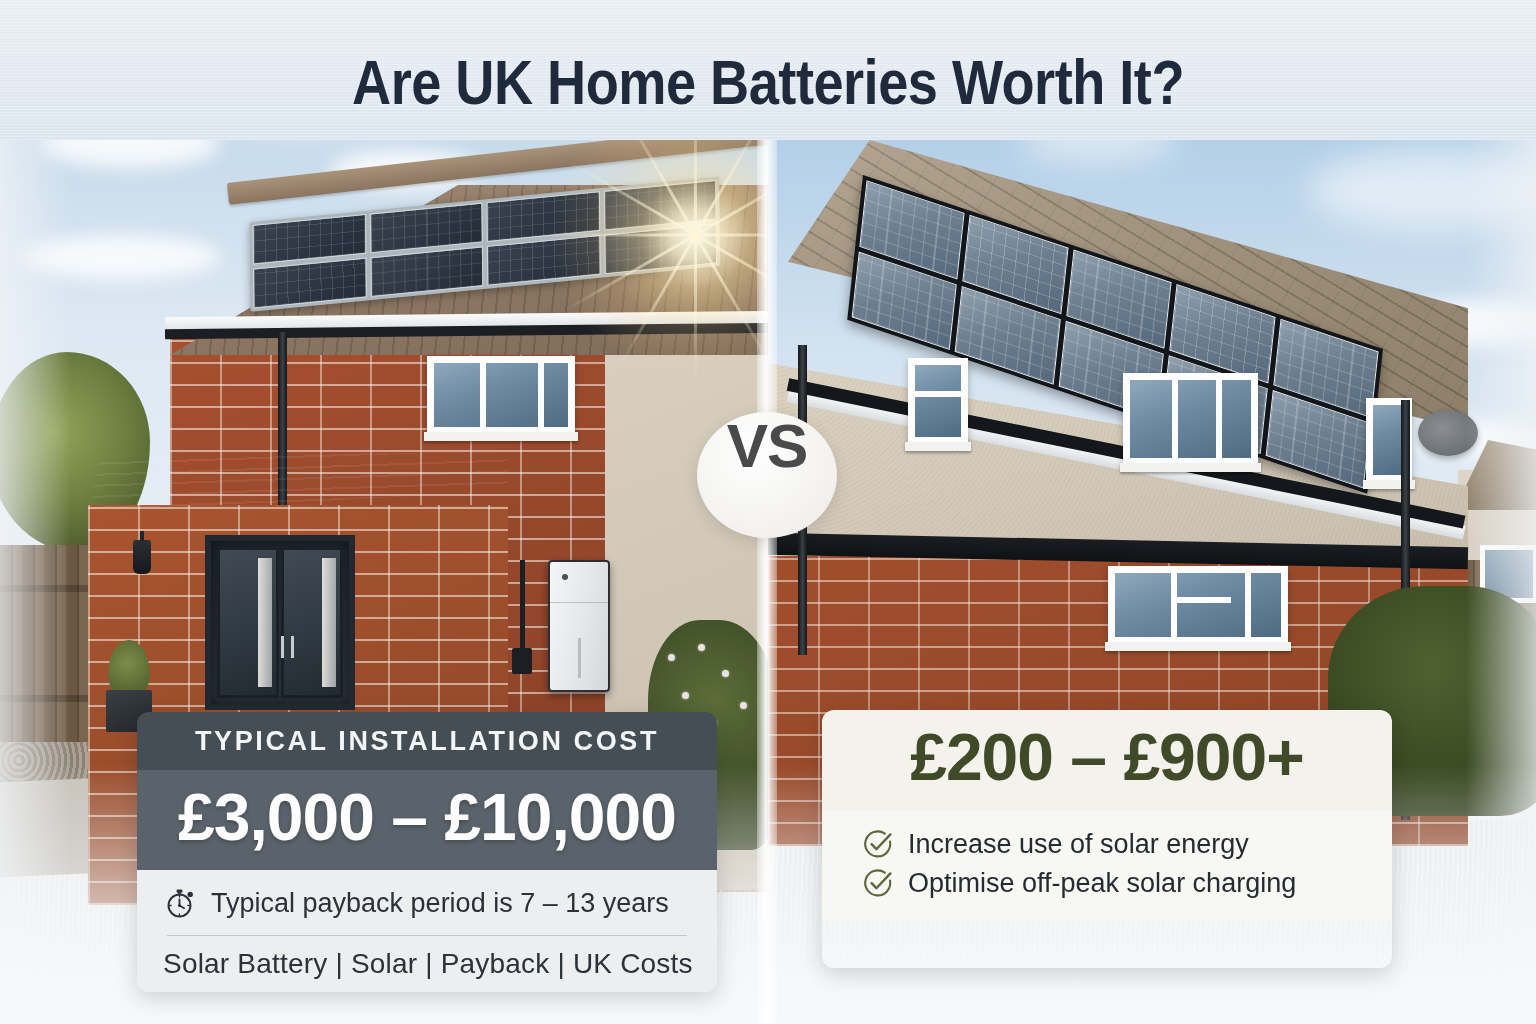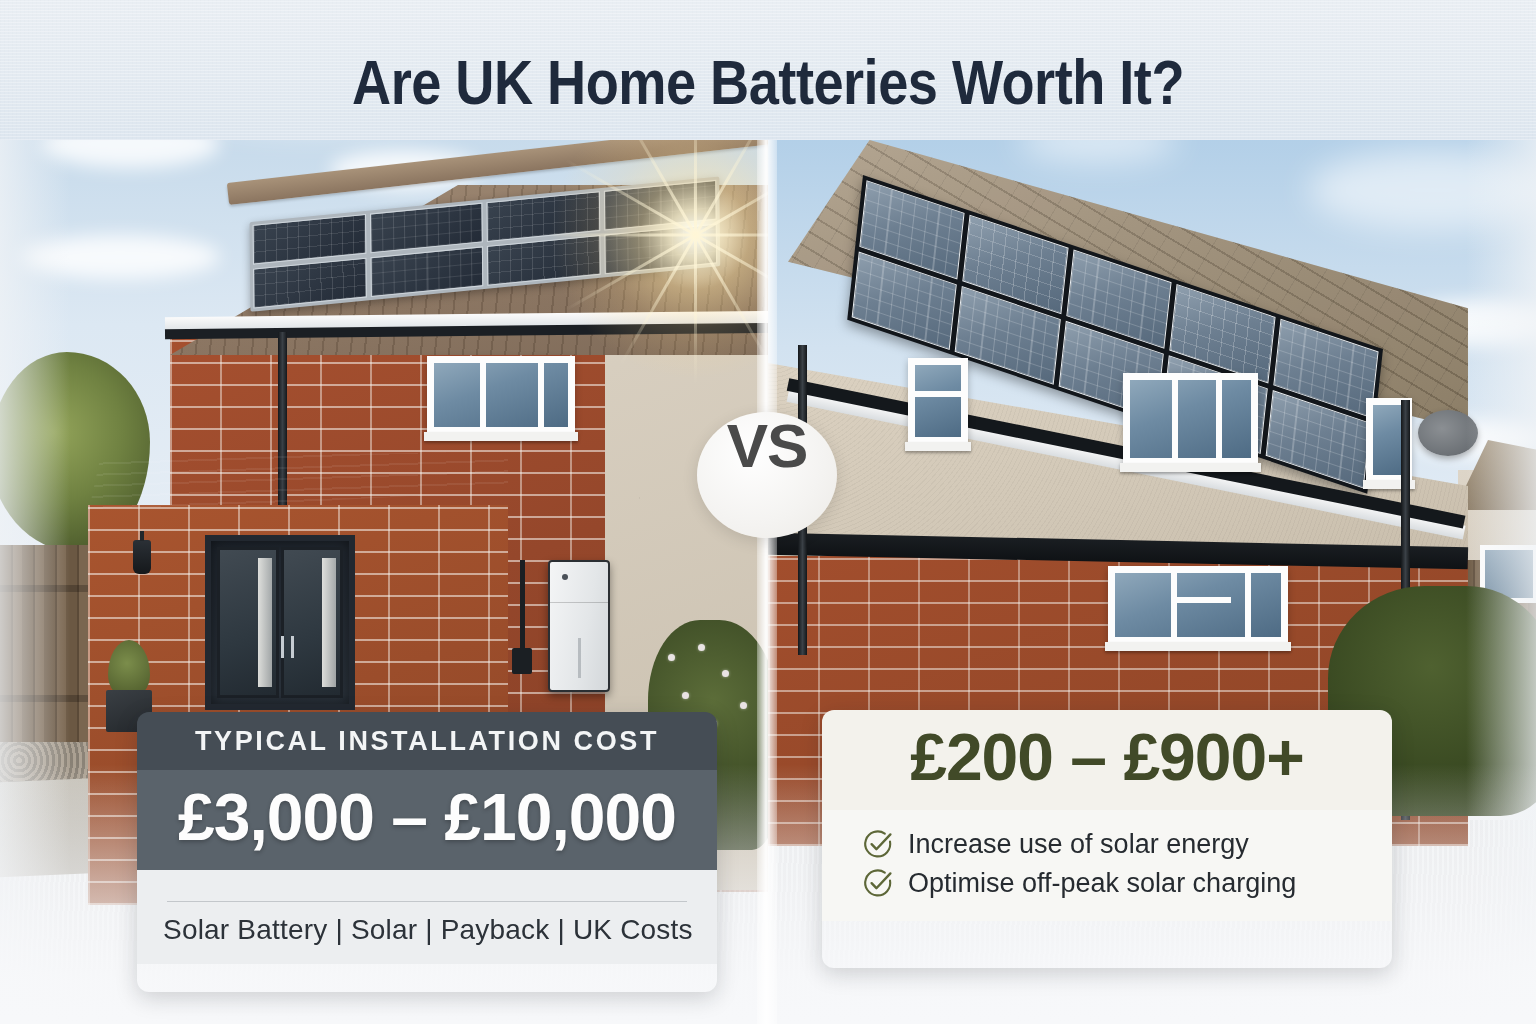--- a/index.html
+++ b/index.html
@@ -837,20 +837,33 @@
 
   <div class="header-band">
       <div class="noise"></div>
     </div>
   <h1 class="page-title">Are UK Home Batteries Worth It?</h1>
 
   <div class="card cost">
     <div class="card-header">TYPICAL INSTALLATION COST</div>
     <div class="card-value">£3,000 – £10,000</div>
     <div class="card-body">
+      <div class="bullet">
+        <svg class="icon" width="34" height="34" viewBox="0 0 34 34" fill="none">
+          <circle cx="16.5" cy="19.5" r="11" stroke="#2b3138" stroke-width="1.9"></circle>
+          <rect x="13.6" y="3.6" width="5.8" height="3.2" rx="1" fill="#2b3138"></rect>
+          <rect x="15.2" y="6.2" width="2.6" height="3" fill="#2b3138"></rect>
+          <circle cx="27.2" cy="8.4" r="2.7" fill="#2b3138"></circle>
+          <path d="M16.5 19.5 L16.5 13.4" stroke="#2b3138" stroke-width="1.8" stroke-linecap="round"></path>
+          <path d="M16.5 19.5 L21.2 22.3" stroke="#2b3138" stroke-width="1.6" stroke-linecap="round"></path>
+          <circle cx="16.5" cy="19.5" r="1.5" fill="#2b3138"></circle>
+          <path d="M16.5 9.6 v1.6 M26.4 19.5 h-1.6 M16.5 29.4 v-1.6 M6.6 19.5 h1.6" stroke="#2b3138" stroke-width="1.3" stroke-linecap="round"></path>
+        </svg>
+        <span class="txt">Typical payback period is 7 – 13 years</span>
+      </div>
       <div class="divider-line"></div>
       <div class="tags">Solar Battery | Solar | Payback | UK Costs</div>
     </div>
   </div>
 
   <div class="card savings">
     <div class="card-value">£200 – £900+</div>
     <div class="card-body">
       <div class="bullet">
         <svg class="icon" width="32" height="32" viewBox="0 0 32 32" fill="none">

